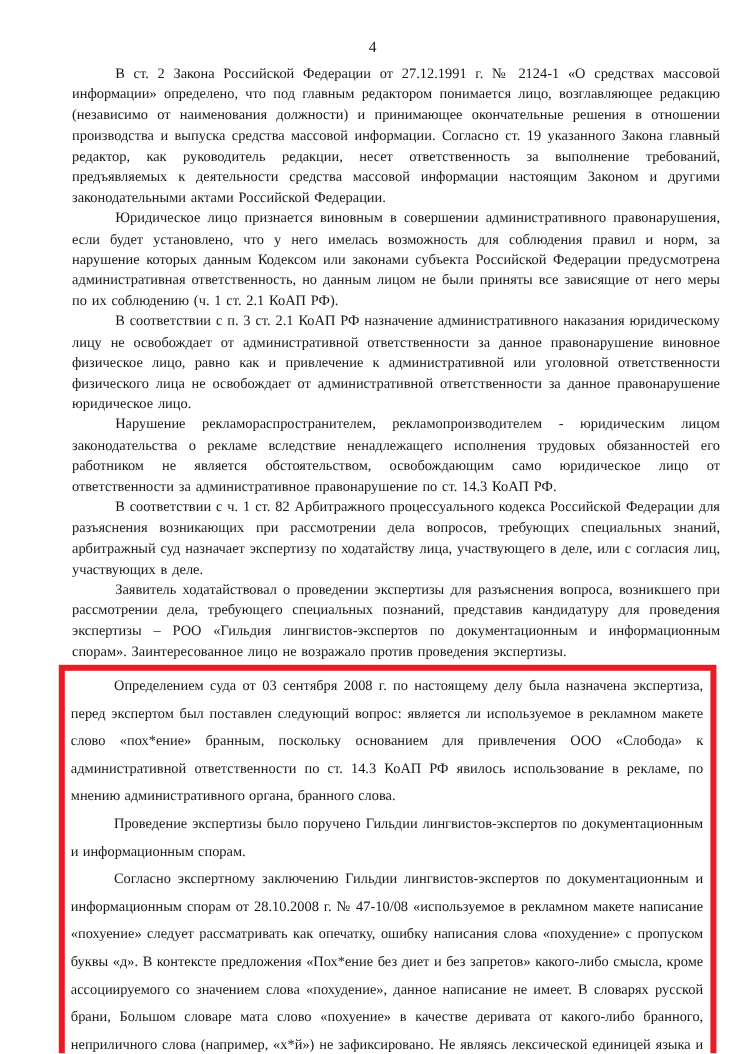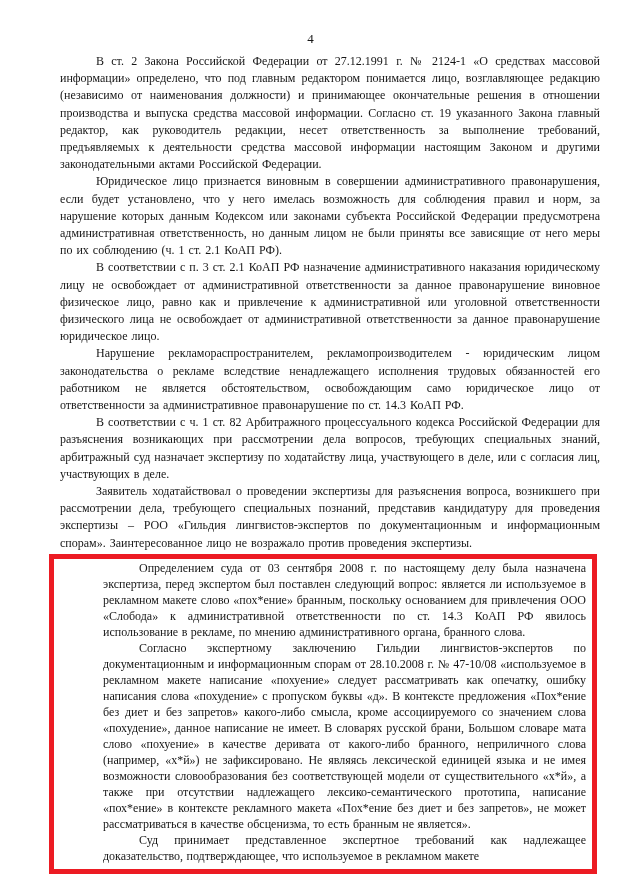--- a/index.html
+++ b/index.html
@@ -5,39 +5,40 @@
   html,body{margin:0;padding:0;background:#ffffff;}
   .page{position:relative;width:621px;height:878px;background:#ffffff;overflow:hidden;
         font-family:"Liberation Serif", serif;color:#161616;
         -webkit-font-smoothing:antialiased;}
   .pageno{position:absolute;top:31px;left:0;right:0;text-align:center;
           font-size:13px;line-height:15px;}
   .text-col{position:absolute;left:60px;top:53px;width:540px;}
   .para{margin:0;text-align:justify;text-indent:36px;
         font-size:12px;line-height:17.2px;word-spacing:1px;}
   .red-box{border:5px solid #ec1b23;margin:2px 3px 0 -11px;padding:1px 6px 5px 5px;}
-  .red-box .para{line-height:16px;word-spacing:0.5px;margin-left:44px;}
+  .red-box .para{line-height:23px;word-spacing:0.5px;}
   .u{text-decoration-color:#ec1b23;
      text-decoration-thickness:3px;text-underline-offset:3px;}
 </style>
 </head>
 <body>
 
 <div class="page">
   <div class="pageno">4</div>
   <div class="text-col">
     <div id="plain-paragraphs">
         <p class="para"><span>В ст. 2 Закона Российской Федерации от 27.12.1991 г. № 2124-1 «О средствах массовой информации» определено, что под главным редактором понимается лицо, возглавляющее редакцию (независимо от наименования должности) и принимающее окончательные решения в отношении производства и выпуска средства массовой информации. Согласно ст. 19 указанного Закона главный редактор, как руководитель редакции, несет ответственность за выполнение требований, предъявляемых к деятельности средства массовой информации настоящим Законом и другими законодательными актами Российской Федерации.</span></p>
         <p class="para"><span>Юридическое лицо признается виновным в совершении административного правонарушения, если будет установлено, что у него имелась возможность для соблюдения правил и норм, за нарушение которых данным Кодексом или законами субъекта Российской Федерации предусмотрена административная ответственность, но данным лицом не были приняты все зависящие от него меры по их соблюдению (ч. 1 ст. 2.1 КоАП РФ).</span></p>
         <p class="para"><span>В соответствии с п. 3 ст. 2.1 КоАП РФ назначение административного наказания юридическому лицу не освобождает от административной ответственности за данное правонарушение виновное физическое лицо, равно как и привлечение к административной или уголовной ответственности физического лица не освобождает от административной ответственности за данное правонарушение юридическое лицо.</span></p>
         <p class="para"><span>Нарушение рекламораспространителем, рекламопроизводителем - юридическим лицом законодательства о рекламе вследствие ненадлежащего исполнения трудовых обязанностей его работником не является обстоятельством, освобождающим само юридическое лицо от ответственности за административное правонарушение по ст. 14.3 КоАП РФ.</span></p>
         <p class="para"><span>В соответствии с ч. 1 ст. 82 Арбитражного процессуального кодекса Российской Федерации для разъяснения возникающих при рассмотрении дела вопросов, требующих специальных знаний, арбитражный суд назначает экспертизу по ходатайству лица, участвующего в деле, или с согласия лиц, участвующих в деле.</span></p>
         <p class="para"><span>Заявитель ходатайствовал о проведении экспертизы для разъяснения вопроса, возникшего при рассмотрении дела, требующего специальных познаний, представив кандидатуру для проведения экспертизы – РОО «Гильдия лингвистов-экспертов по документационным и информационным спорам». Заинтересованное лицо не возражало против проведения экспертизы.</span></p>
       </div>
     <div class="red-box" id="red-box">
       <div id="boxed-paragraphs">
           <p class="para"><span>Определением суда от 03 сентября 2008 г. по настоящему делу была назначена экспертиза, перед экспертом был поставлен следующий вопрос: является ли используемое в рекламном макете слово «пох*ение» бранным, поскольку основанием для привлечения ООО «Слобода» к административной ответственности по ст. 14.3 КоАП РФ явилось использование в рекламе, по мнению административного органа, бранного слова.</span></p>
+          <p class="para"><span>Проведение экспертизы было поручено Гильдии лингвистов-экспертов по документационным и информационным спорам.</span></p>
           <p class="para"><span>Согласно экспертному заключению Гильдии лингвистов-экспертов по документационным и информационным спорам от 28.10.2008 г. № 47-10/08 «используемое в рекламном макете написание «похуение» следует рассматривать как опечатку, ошибку написания слова «похудение» с пропуском буквы «д». В контексте предложения «Пох*ение без диет и без запретов» какого-либо смысла, кроме ассоциируемого со значением слова «похудение», данное написание не имеет. </span><span class="u">В словарях русской брани, Большом словаре мата слово «похуение» в качестве деривата от какого-либо бранного, неприличного слова (например, «х*й») не зафиксировано.</span><span> Не являясь лексической единицей языка и не имея возможности словообразования без соответствующей модели от существительного «х*й», а также при отсутствии надлежащего лексико-семантического прототипа, написание «пох*ение» в контексте рекламного макета «Пох*ение без диет и без запретов», не может рассматриваться в качестве обсценизма, то есть бранным не является».</span></p>
           <p class="para"><span class="u">Суд принимает представленное экспертное требований</span><span> как надлежащее доказательство, подтверждающее, что используемое в рекламном макете </span></p>
         </div>
     </div>
   </div>
 </div>
 
 </body></html>

